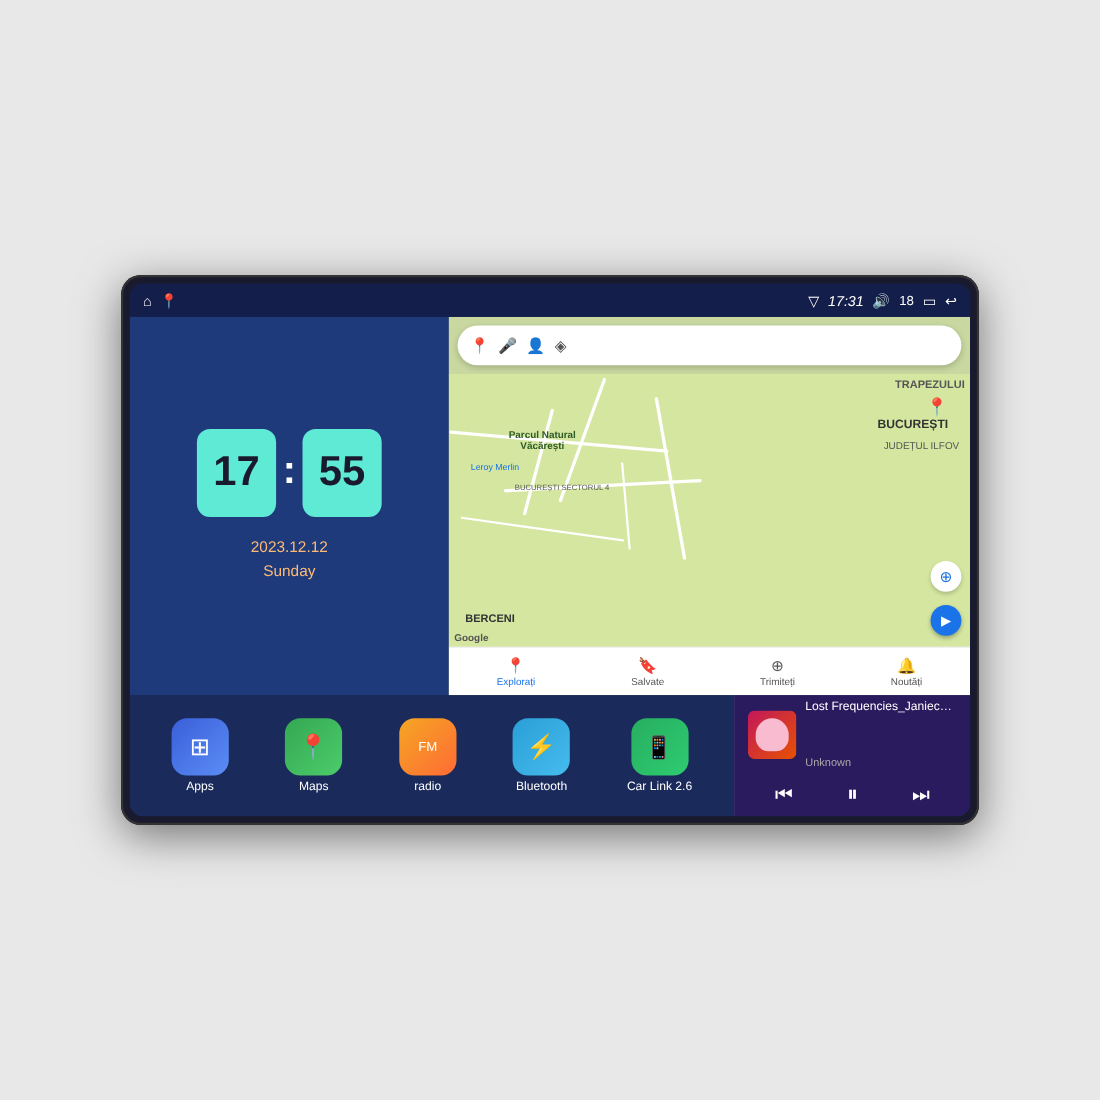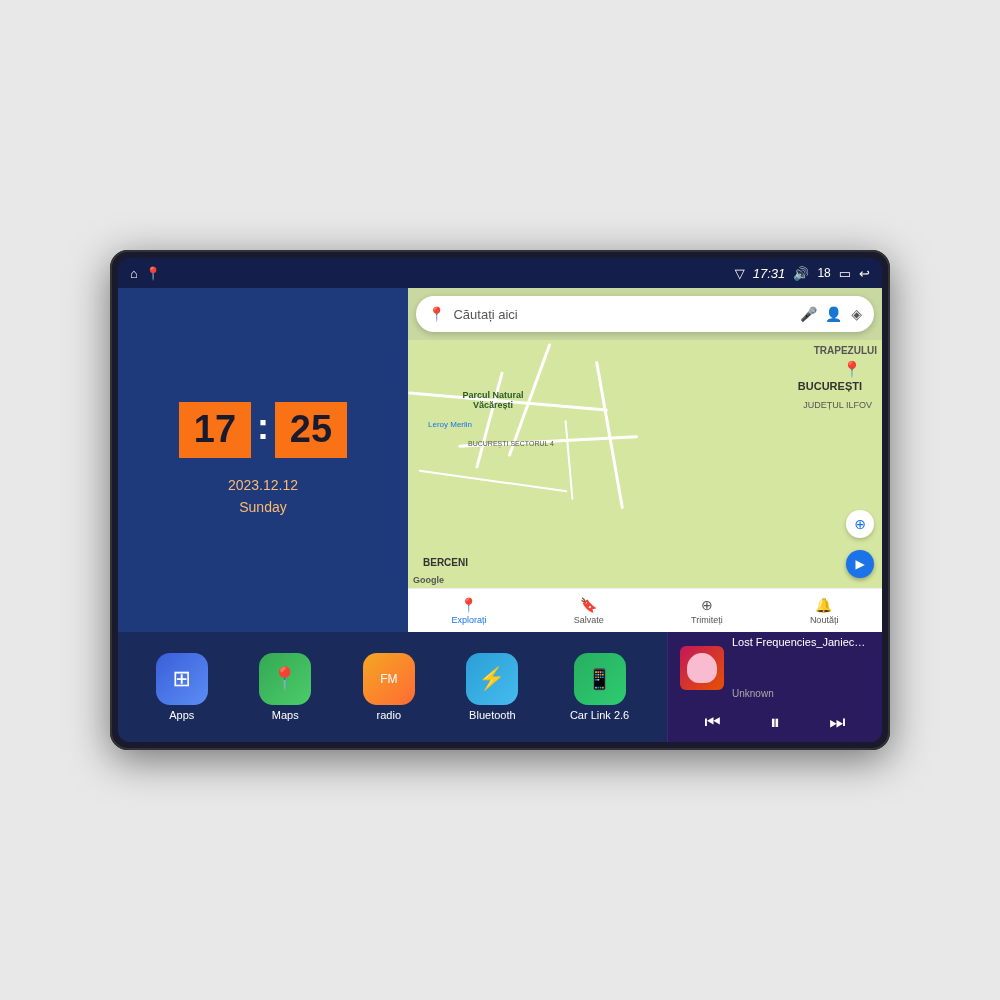--- a/index.html
+++ b/index.html
@@ -97,30 +97,30 @@
     }
 
     .clock-display {
       display: flex;
       align-items: center;
       gap: 6px;
       margin-bottom: 16px;
     }
 
     .clock-digit-block {
-      background: #f97316;
+      background: #5eead4;
       color: #1a1a2e;
       font-size: 38px;
       font-weight: bold;
       width: 72px;
-      height: 56px;
-      display: flex;
-      align-items: center;
-      justify-content: center;
-      border-radius: 0;
+      height: 80px;
+      display: flex;
+      align-items: center;
+      justify-content: center;
+      border-radius: 12px;
       font-family: 'Arial', sans-serif;
     }
 
     .clock-colon {
       color: #fff;
       font-size: 36px;
       font-weight: bold;
       line-height: 1;
       margin-bottom: 6px;
     }
@@ -483,33 +483,32 @@
     </div>
 
     <div class="main-content">
 
       <div class="top-section">
 
         <div class="clock-panel">
           <div class="clock-display">
             <div class="clock-digit-block">17</div>
             <div class="clock-colon">:</div>
-            <div class="clock-digit-block">25</div>
+            <div class="clock-digit-block">55</div>
           </div>
           <div class="clock-date">
             <div>2023.12.12</div>
             <div>Sunday</div>
           </div>
         </div>
 
         <div class="map-panel">
 
           <div class="map-search-bar">
             <span class="map-search-icon">📍</span>
-            <span class="map-search-text">Căutați aici</span>
             <div class="map-search-actions">
               <span class="map-search-action-icon">🎤</span>
               <span class="map-search-action-icon">👤</span>
               <span class="map-search-action-icon">◈</span>
             </div>
           </div>
 
           <div class="map-background">
 
             <div class="map-green-1"></div>

